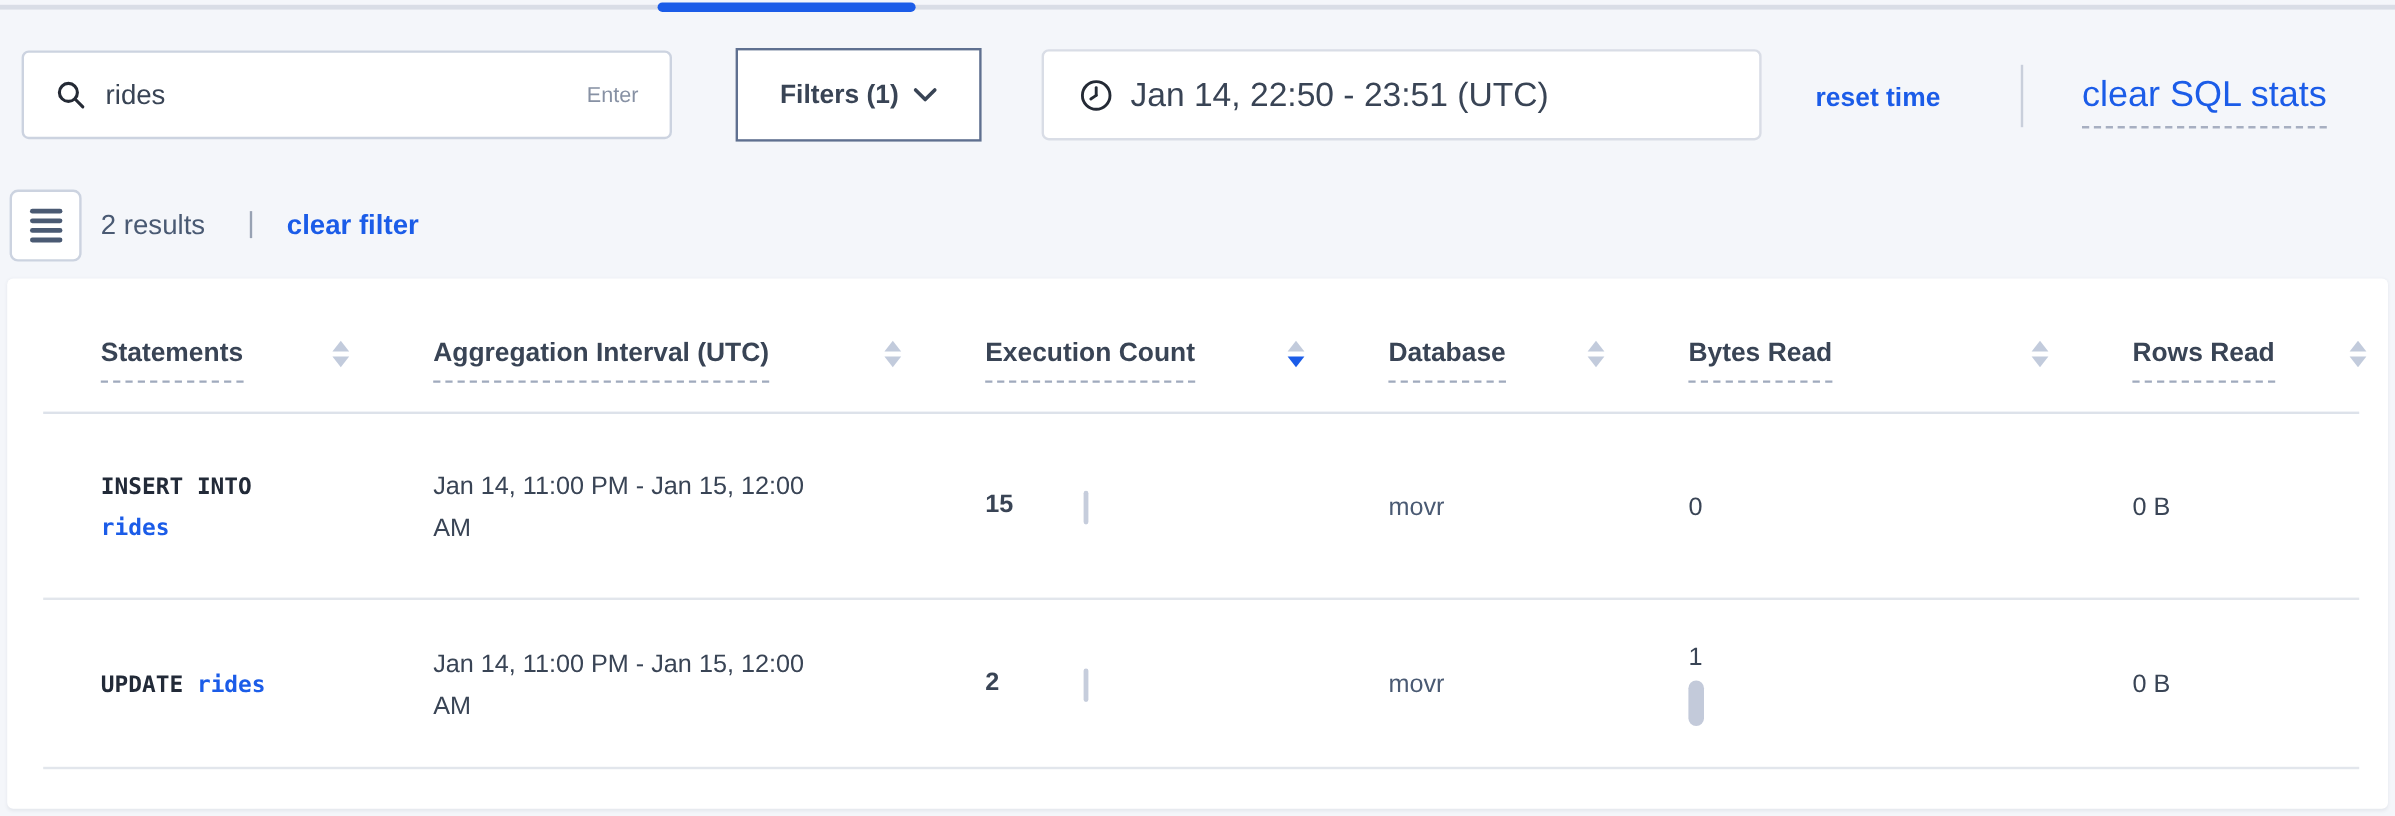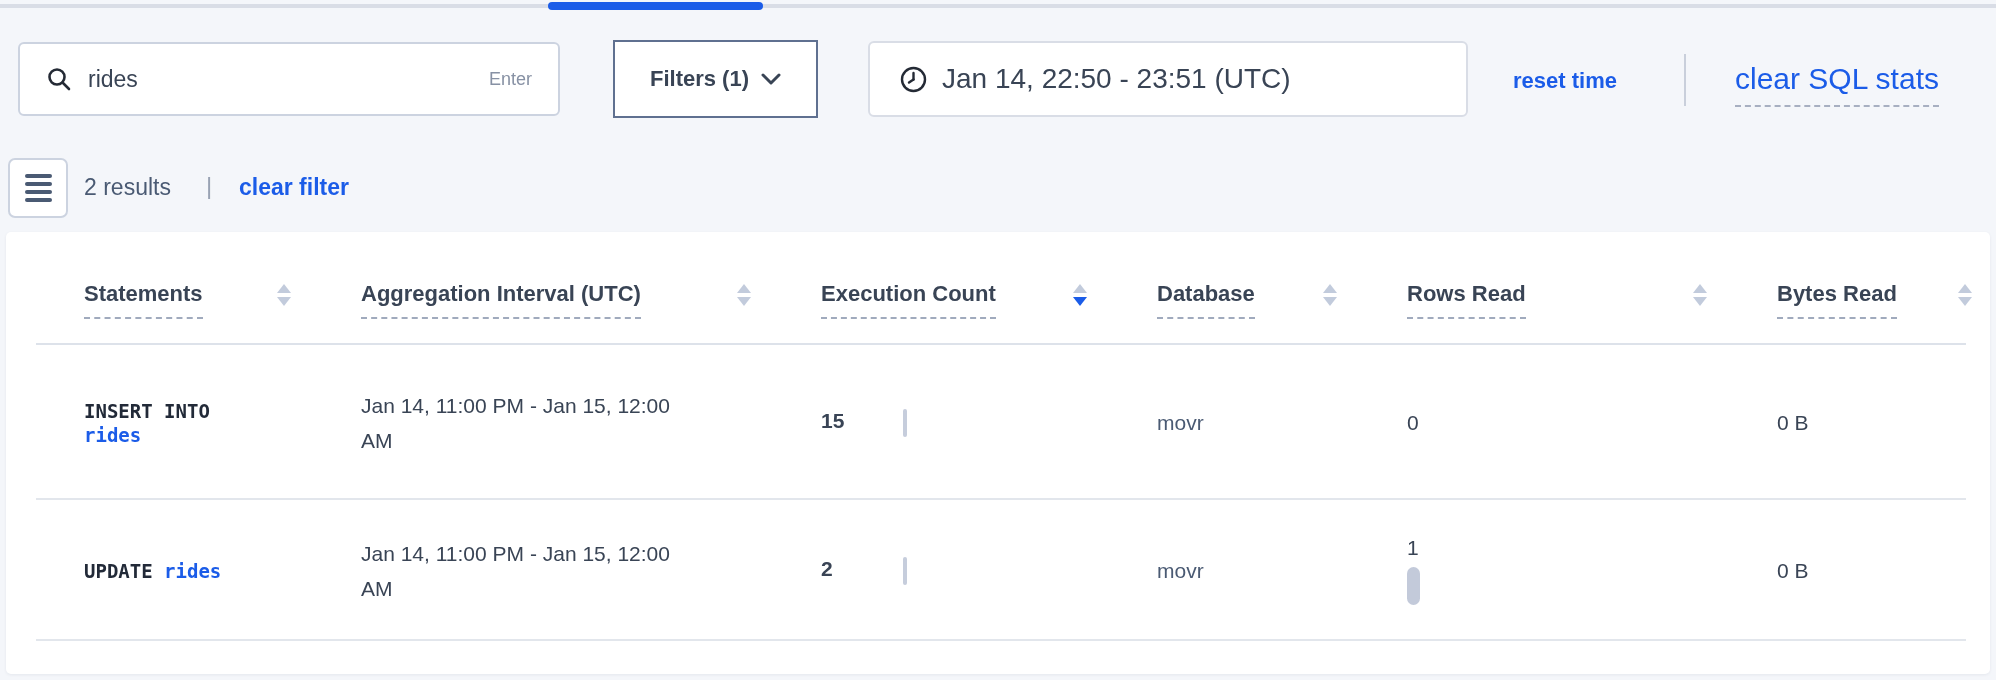--- a/index.html
+++ b/index.html
@@ -86,21 +86,21 @@
   .tri-up   { width: 0; height: 0; border-left: 7px solid transparent; border-right: 7px solid transparent; border-bottom: 9px solid #c2cbdc; }
   .tri-down { width: 0; height: 0; border-left: 7px solid transparent; border-right: 7px solid transparent; border-top: 9px solid #c2cbdc; }
   .sort-desc .tri-down { border-top-color: var(--accent); }
 
   .tr { position: relative; align-items: center; }
   .tr::after { content: ""; position: absolute; left: 30px; right: 24px; bottom: 0; height: 2px; background: #e2e6ec; }
   .tr-1 { height: 155px; }
   .tr-2 { height: 141px; }
   .td { padding-left: 6px; font-size: 21px; color: #394455; }
 
-  .td-statement { font-family: "DejaVu Sans Mono", "Liberation Mono", monospace; font-size: 19px; font-weight: 700; line-height: 24px; max-width: 172px; color: #222a38; }
+  .td-statement { font-family: "DejaVu Sans Mono", "Liberation Mono", monospace; font-size: 19px; font-weight: 700; line-height: 34px; max-width: 172px; color: #222a38; }
   .stmt-link { color: var(--accent); text-decoration: none; cursor: pointer; }
 
   .td-interval { max-width: 316px; line-height: 35px; }
 
   .td-exec { display: flex; align-items: flex-start; font-weight: bold; }
   .exec-num { min-width: 56px; }
   .exec-bar { margin-left: 26px; width: 4px; height: 28px; border-radius: 2px; background: #c6cddc; }
 
   .td-db { color: #4a5a73; }
 
@@ -188,28 +188,28 @@
         </span>
     </div>
     <div class="th">
       <span class="th-label">Database</span>
       <span class="sort-arrows">
           <span class="tri-up"></span>
           <span class="tri-down"></span>
         </span>
     </div>
     <div class="th">
+      <span class="th-label">Bytes Read</span>
+      <span class="sort-arrows">
+          <span class="tri-up"></span>
+          <span class="tri-down"></span>
+        </span>
+    </div>
+    <div class="th">
       <span class="th-label">Rows Read</span>
-      <span class="sort-arrows">
-          <span class="tri-up"></span>
-          <span class="tri-down"></span>
-        </span>
-    </div>
-    <div class="th">
-      <span class="th-label">Bytes Read</span>
       <span class="sort-arrows">
           <span class="tri-up"></span>
           <span class="tri-down"></span>
         </span>
     </div>
   </div>
 
   <div class="grid tr tr-1">
     <div class="td td-statement"><span>INSERT INTO</span> <a class="stmt-link">rides</a></div>
     <div class="td td-interval">Jan 14, 11:00 PM - Jan 15, 12:00 AM</div>

